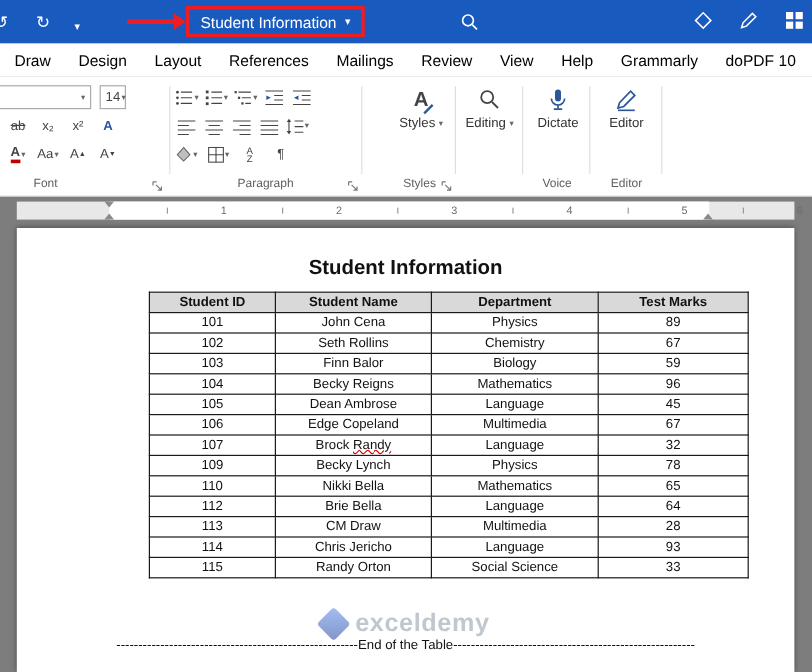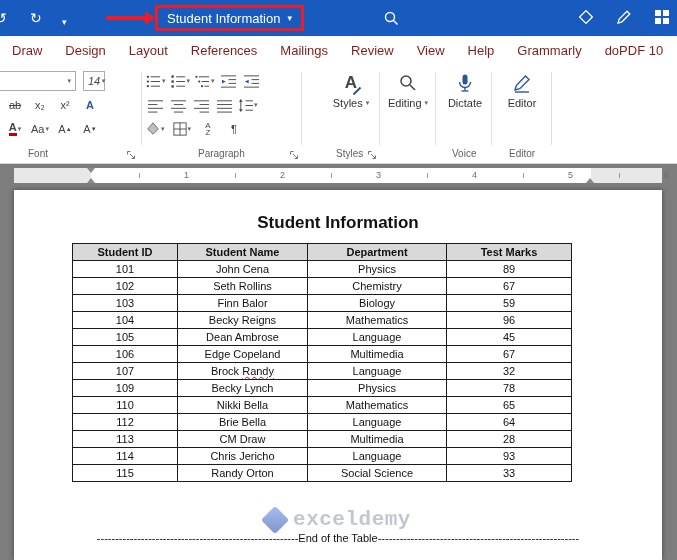--- a/index.html
+++ b/index.html
@@ -14,21 +14,21 @@
   .annotation-arrow { position:absolute; left:106px; top:16px; width:40px; height:4px; background:#ee1c25; }
   .annotation-arrow::after { content:""; position:absolute; right:-9px; top:-5px; border-left:10px solid #ee1c25; border-top:7px solid transparent; border-bottom:7px solid transparent; }
   .doc-title-box { position:absolute; left:155px; top:5px; height:26px; border:3px solid #ee1c25; display:flex; align-items:center; gap:7px; padding:0 9px; font-size:13px; color:#fff; }
   .doc-title-box .dd { font-size:9px; }
   .tb-search { position:absolute; left:383px; top:10px; width:16px; height:16px; color:#fff; }
   .tb-right { position:absolute; right:0; top:8px; display:flex; gap:20px; padding-right:6px; }
   .tb-right span { width:18px; height:18px; display:inline-block; color:#fff; }
   svg { display:block; }
 
   
-  .tabsrow { height:28px; background:#fff; display:flex; align-items:center; gap:23px; padding-left:12px; font-size:13px; color:#7f1d1d; white-space:nowrap; overflow:hidden; }
+  .tabsrow { height:28px; background:#fff; display:flex; align-items:center; gap:23px; padding-left:12px; font-size:13px; color:#000000; white-space:nowrap; overflow:hidden; }
   .tab { cursor:default; }
 
   
   .ribbon { position:relative; height:100px; background:#fff; border-bottom:1px solid #d8d8d8; overflow:hidden; font-size:11px; color:#444; }
   .rrow { display:flex; align-items:center; gap:7px; height:22px; margin-bottom:2px; }
   .combo { border:1px solid #ababab; height:20px; display:flex; align-items:center; justify-content:space-between; padding:0 4px; font-size:11px; background:#fff; }
   .ic { min-width:18px; height:18px; display:flex; align-items:center; justify-content:center; font-size:11px; color:#444; }
   .caret-s { font-size:7px; color:#666; margin-left:1px; }
   .grp-font { position:absolute; left:0; top:6px; width:138px; padding-left:6px; }
   .grp-para { position:absolute; left:146px; top:6px; width:152px; }
@@ -54,27 +54,27 @@
   .rtick { position:absolute; top:5px; width:1px; height:5px; background:#9a9a9a; }
   .ind { position:absolute; width:0; height:0; }
   .ind-top { left:73px; top:0; border-left:4px solid transparent; border-right:4px solid transparent; border-top:5px solid #8a8a8a; }
   .ind-bot { left:73px; bottom:0; border-left:4px solid transparent; border-right:4px solid transparent; border-bottom:5px solid #8a8a8a; }
   .ind-right { left:572px; bottom:0; border-left:4px solid transparent; border-right:4px solid transparent; border-bottom:5px solid #8a8a8a; }
 
   
   .docarea { position:relative; height:372px; background:#7d7d7d; }
   .page { position:absolute; left:14px; top:2px; width:648px; height:370px; background:#fff; box-shadow:0 0 5px rgba(0,0,0,.45); overflow:hidden; }
   .doc-title { margin-top:22px; text-align:center; font-size:17px; line-height:21px; font-weight:bold; color:#111; }
-  table.stu { border-collapse:collapse; table-layout:fixed; width:499px; margin:10px 0 0 58px; font-size:11px; color:#111; }
+  table.stu { border-collapse:collapse; table-layout:fixed; width:499px; margin:10px 0 0 110px; font-size:11px; color:#111; }
   table.stu th, table.stu td { border:1px solid #1a1a1a; text-align:center; padding:1.5px 2px; line-height:13px; overflow:hidden; white-space:nowrap; }
   table.stu th { background:#d9d9d9; font-weight:bold; height:17px; }
   table.stu col.c1 { width:105px; } table.stu col.c2 { width:130px; }
   table.stu col.c3 { width:139px; } table.stu col.c4 { width:125px; }
   .misspell { text-decoration:underline; text-decoration-style:wavy; text-decoration-color:#e00000; text-decoration-thickness:1px; text-underline-offset:1px; }
-  .watermark { position:absolute; left:50%; top:318px; transform:translateX(-50%); display:flex; align-items:center; gap:8px; opacity:.55; z-index:1;font-family:Liberation Mono, monospace; }
+  .watermark { position:absolute; left:50%; top:318px; transform:translateX(-50%); display:flex; align-items:center; gap:8px; opacity:.55; z-index:1; }
   .wm-diamond { width:20px; height:20px; transform:rotate(45deg); border-radius:3px; background:linear-gradient(135deg,#5b8ae8,#1d3da0); }
   .wm-text { font-size:21px; font-weight:bold; color:#8d9aa8; letter-spacing:.5px; }
   .endline { position:absolute; left:74px; top:341px; width:500px; text-align:center; font-size:11px; line-height:14px; color:#111; white-space:nowrap; overflow:hidden; z-index:2; }
 </style>
 </head>
 <body>
 
 <div class="titlebar">
   <span class="tbi undo">↺</span>
   <span class="tbi redo">↻</span>
@@ -130,21 +130,21 @@
   </div>
 
 <div class="ribbon">
 
   <div class="grp-font">
     <div class="rrow">
       <div class="combo" style="width:80px; margin-left:-10px;">
           <span></span>
           <span class="caret-s">▾</span>
         </div>
-      <div class="combo" style="width:22px;font-style:italic;">
+      <div class="combo" style="width:22px;">
           <span>14</span>
           <span class="caret-s">▾</span>
         </div>
     </div>
     <div class="rrow">
       <span class="ic strike">ab</span>
       <span class="ic">x₂</span>
       <span class="ic">x²</span>
       <span class="ic fx">A</span>
     </div>

